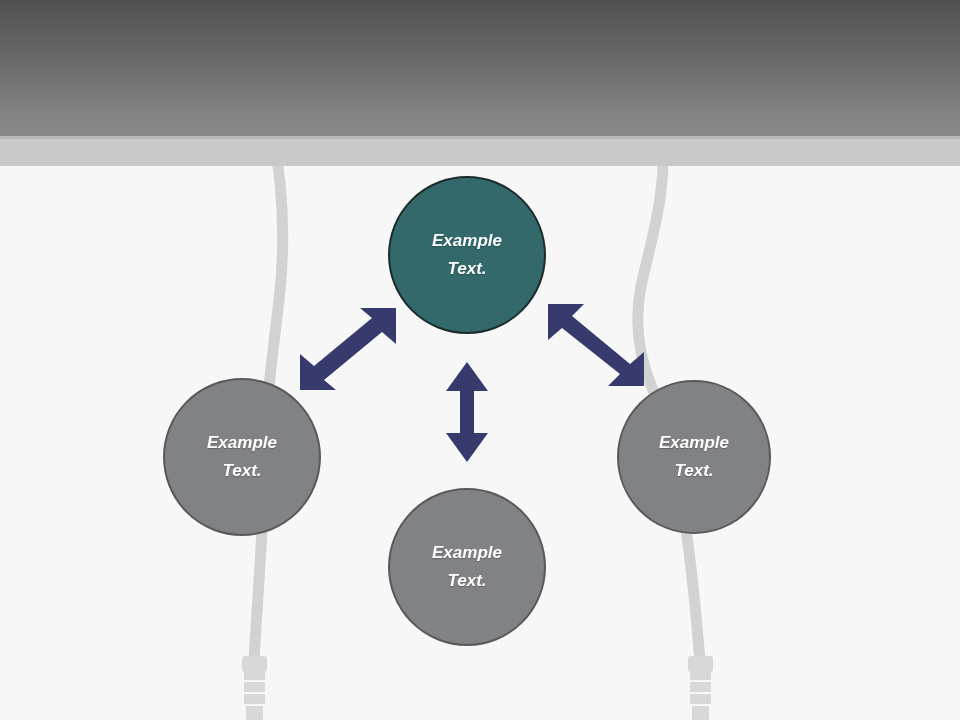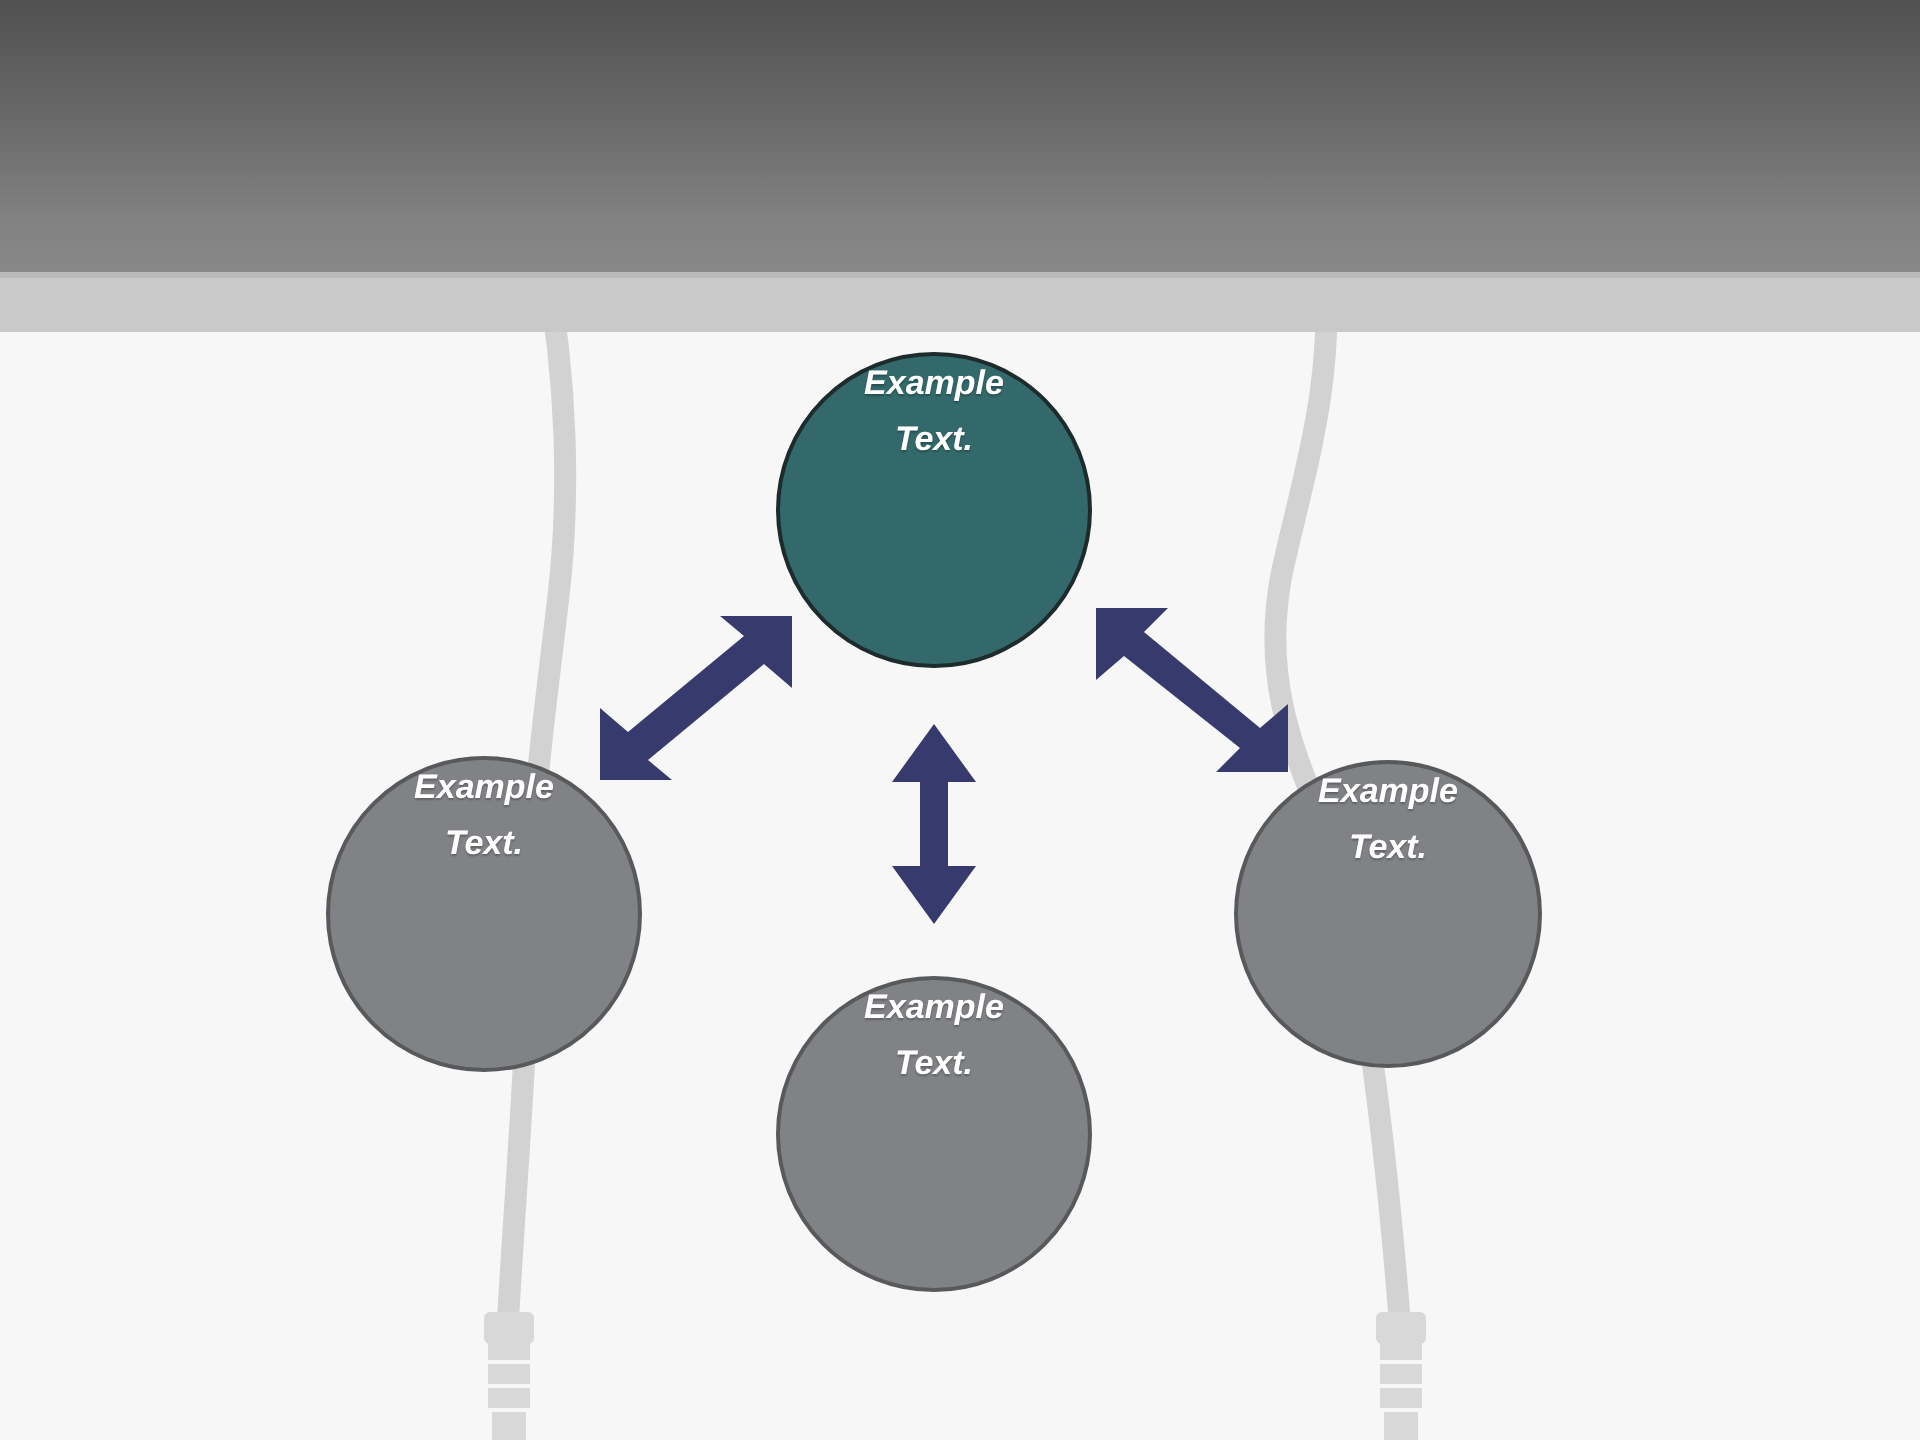--- a/index.html
+++ b/index.html
@@ -71,21 +71,21 @@
   }
 
   
   .node {
     position: absolute;
     border-radius: 50%;
     box-sizing: border-box;
     display: flex;
     flex-direction: column;
     align-items: center;
-    justify-content: flex-start;
+    justify-content: center;
     z-index: 6;
     color: #ffffff;
     font-style: italic;
     font-weight: bold;
     font-size: 17px;
     line-height: 28px;
     text-align: center;
     text-shadow: 0 1px 1px rgba(0,0,0,0.25);
   }
   .node-accent {

